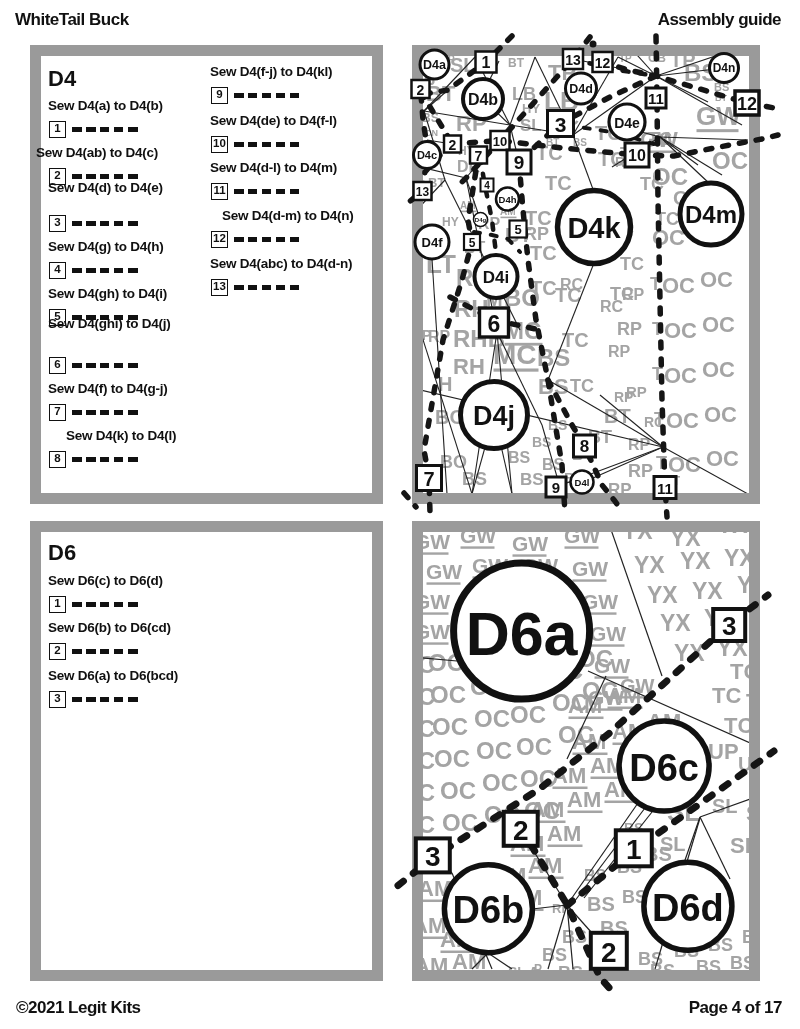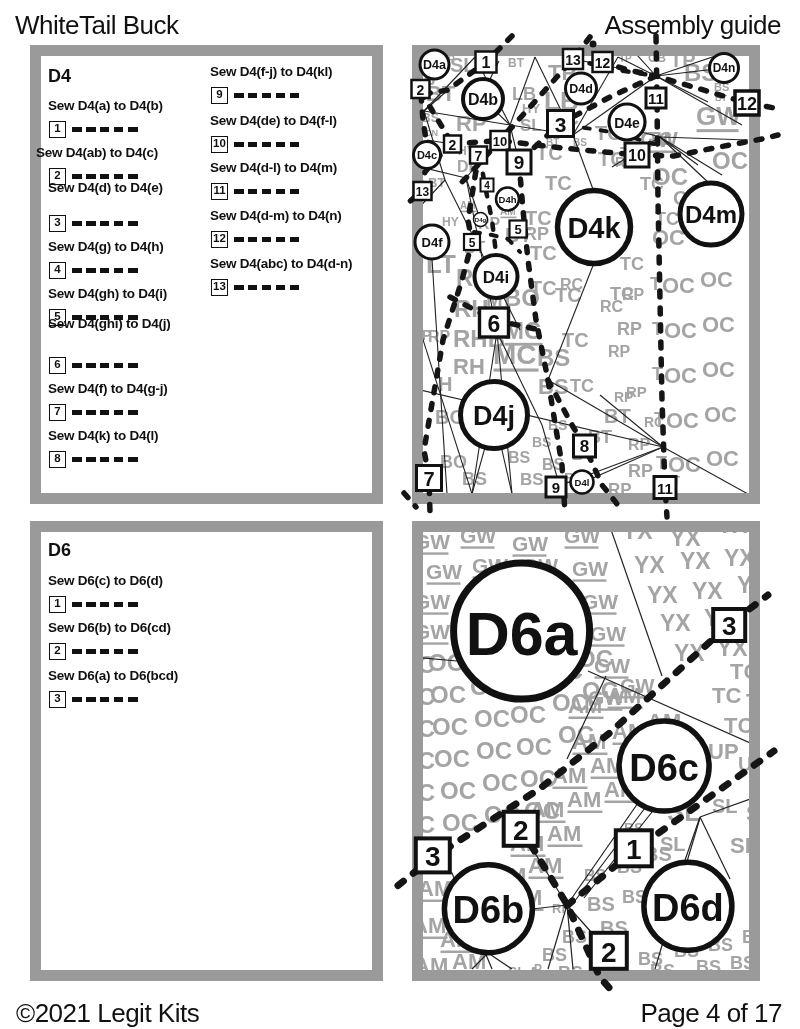--- a/index.html
+++ b/index.html
@@ -1,21 +1,21 @@
 <!DOCTYPE html>
 <html><head><meta charset="utf-8">
 <style>
 html,body{margin:0;padding:0;background:#fff;width:800px;height:1029px;overflow:hidden}
 body{font-family:"Liberation Sans",sans-serif;color:#111;position:relative}
-.hdr{position:absolute;font-size:26px;font-weight:normal;letter-spacing:-0.5px}
+.hdr{position:absolute;font-size:17px;font-weight:bold;letter-spacing:-0.5px}
 .panel{position:absolute;border:11px solid #9a9a9a;background:#fff;box-sizing:border-box}
 .it{position:absolute;font-size:13.5px;letter-spacing:-0.25px;font-weight:bold;white-space:nowrap}
 .nb{position:absolute;width:17px;height:17px;border:1.8px solid #111;font-size:11.5px;font-weight:bold;text-align:center;line-height:13.5px;box-sizing:border-box}
 .dash{position:absolute;width:66px;height:4.5px;background:repeating-linear-gradient(90deg,#111 0 9.5px,transparent 9.5px 14px)}
-.sec{position:absolute;font-size:18px;font-weight:bold}
+.sec{position:absolute;font-size:22px;font-weight:bold}
 svg{position:absolute;overflow:visible}
 svg text{font-family:"Liberation Sans",sans-serif}
 </style></head>
 <body>
 <div class="hdr" style="left:15px;top:10px">WhiteTail Buck</div>
 <div class="hdr" style="right:19px;top:10px">Assembly guide</div>
 <div class="hdr" style="left:16px;top:998px">©2021 Legit Kits</div>
 <div class="hdr" style="right:18px;top:998px">Page 4 of 17</div>
 
 <div class="panel" style="left:30px;top:45px;width:353px;height:459px"></div>
@@ -34,33 +34,33 @@
 <div class="dash" style="left:72px;top:268.0px"></div>
 <div class="it" style="left:48px;top:286px">Sew D4(gh) to D4(i)</div>
 <div class="nb" style="left:49px;top:308.5px">5</div>
 <div class="dash" style="left:72px;top:315.0px"></div>
 <div class="it" style="left:48px;top:316px">Sew D4(ghi) to D4(j)</div>
 <div class="nb" style="left:49px;top:356.5px">6</div>
 <div class="dash" style="left:72px;top:363.0px"></div>
 <div class="it" style="left:48px;top:381px">Sew D4(f) to D4(g-j)</div>
 <div class="nb" style="left:49px;top:403.5px">7</div>
 <div class="dash" style="left:72px;top:410.0px"></div>
-<div class="it" style="left:48px;top:428px">Sew D4(k) to D4(l)</div>
+<div class="it" style="left:66px;top:428px">Sew D4(k) to D4(l)</div>
 <div class="nb" style="left:49px;top:450.5px">8</div>
 <div class="dash" style="left:72px;top:457.0px"></div>
 <div class="it" style="left:210px;top:64px">Sew D4(f-j) to D4(kl)</div>
 <div class="nb" style="left:211px;top:86.5px">9</div>
 <div class="dash" style="left:234px;top:93.0px"></div>
 <div class="it" style="left:210px;top:113px">Sew D4(de) to D4(f-l)</div>
 <div class="nb" style="left:211px;top:135.5px">10</div>
 <div class="dash" style="left:234px;top:142.0px"></div>
 <div class="it" style="left:210px;top:160px">Sew D4(d-l) to D4(m)</div>
 <div class="nb" style="left:211px;top:182.5px">11</div>
 <div class="dash" style="left:234px;top:189.0px"></div>
-<div class="it" style="left:210px;top:208px">Sew D4(d-m) to D4(n)</div>
+<div class="it" style="left:222px;top:208px">Sew D4(d-m) to D4(n)</div>
 <div class="nb" style="left:211px;top:230.5px">12</div>
 <div class="dash" style="left:234px;top:237.0px"></div>
 <div class="it" style="left:210px;top:256px">Sew D4(abc) to D4(d-n)</div>
 <div class="nb" style="left:211px;top:278.5px">13</div>
 <div class="dash" style="left:234px;top:285.0px"></div>
 
 <div class="panel" style="left:30px;top:521px;width:353px;height:460px"></div>
 <div class="sec" style="left:48px;top:540px">D6</div>
 <div class="it" style="left:48px;top:573px">Sew D6(c) to D6(d)</div>
 <div class="nb" style="left:49px;top:595.5px">1</div>

